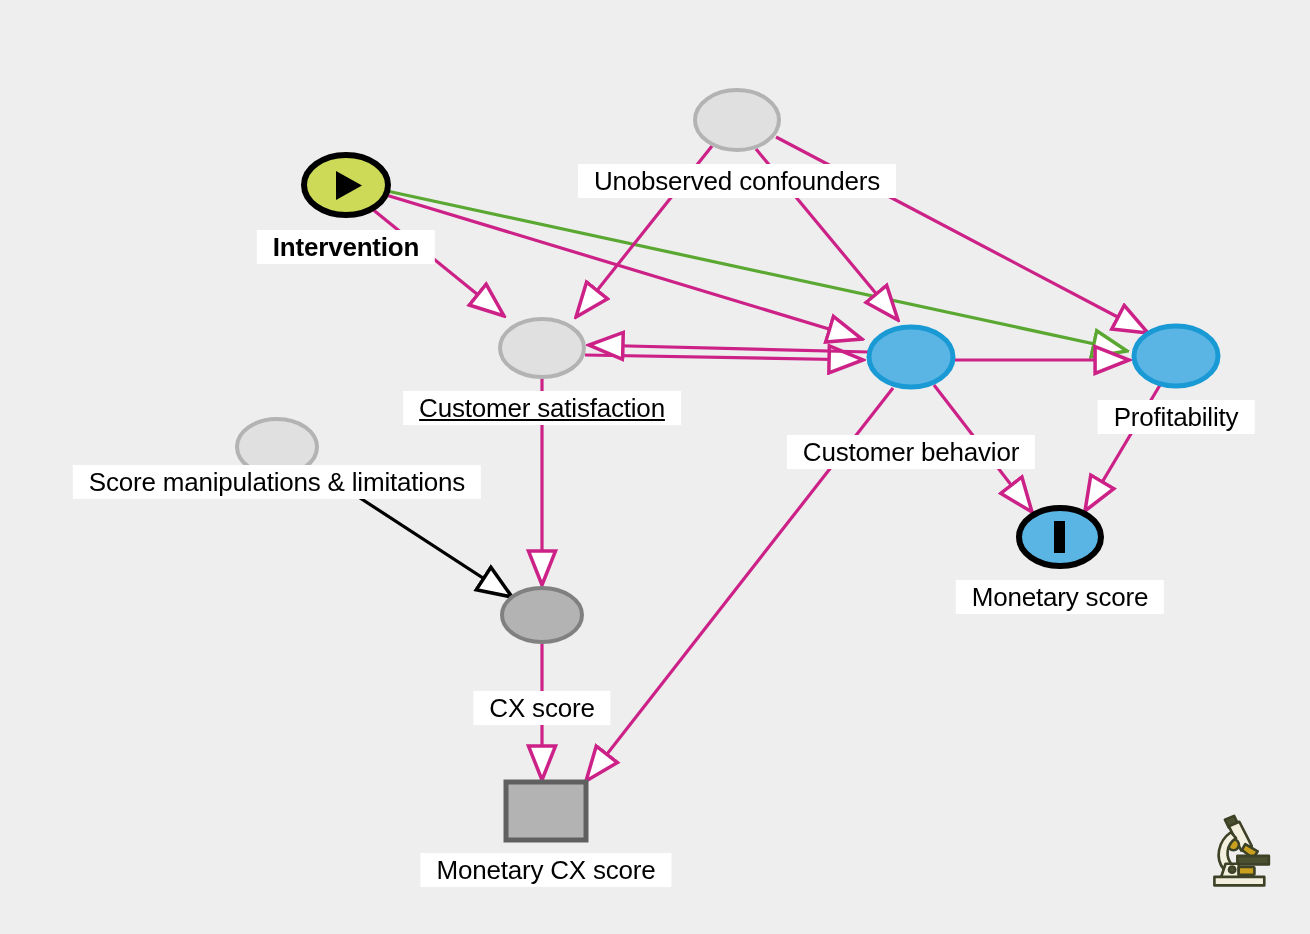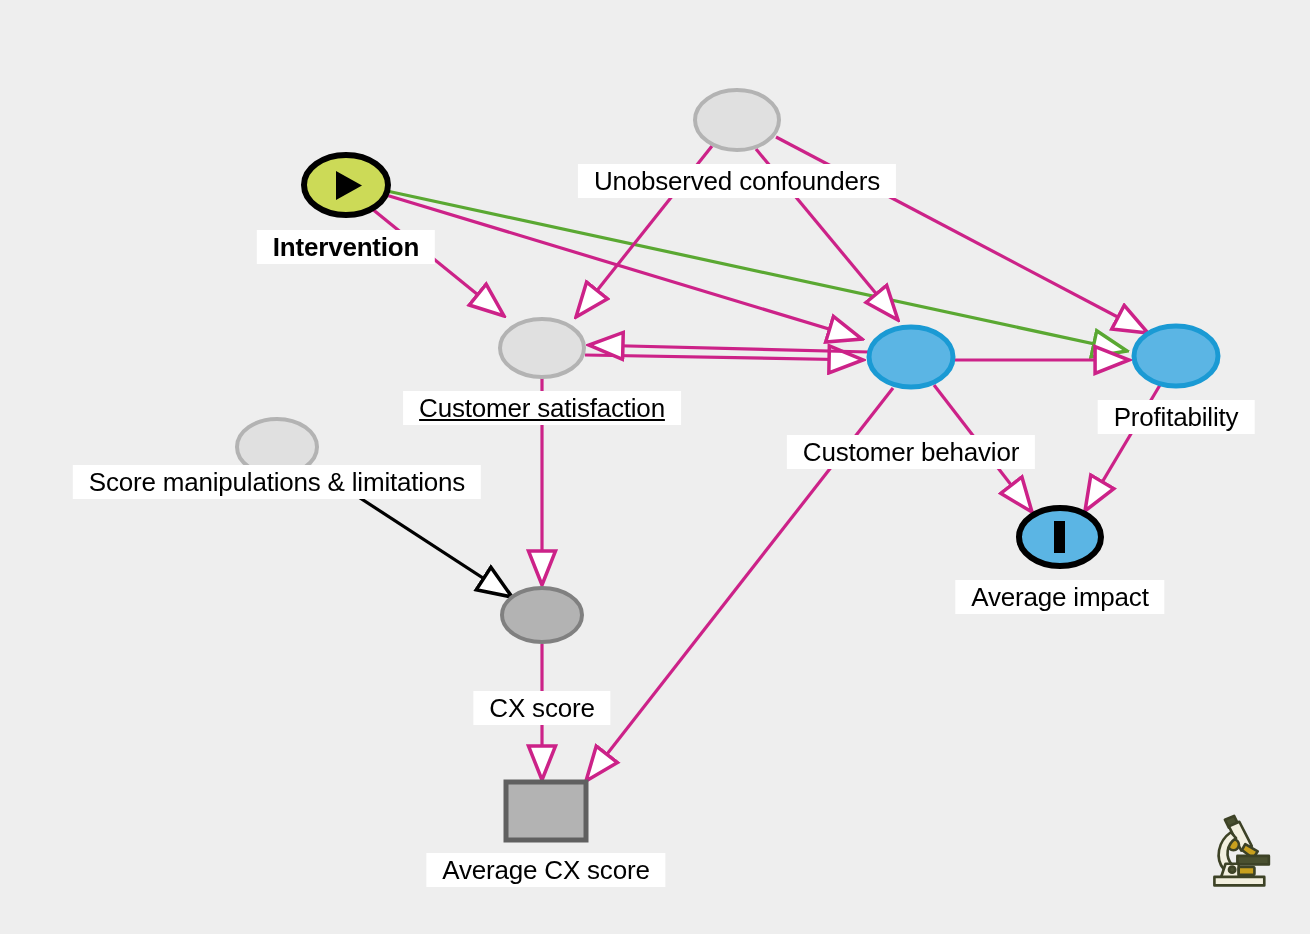--- a/index.html
+++ b/index.html
@@ -131,25 +131,25 @@
   <div class="node-label" style="left:737px; top:164px;">Unobserved confounders</div>
 
   <div class="node-label" style="left:542px; top:391px;text-decoration:underline;">Customer satisfaction</div>
 
   <div class="node-label" style="left:911px; top:401px;margin-top:34px;">Customer behavior</div>
 
   <div class="node-label" style="left:1176px; top:400px;">Profitability</div>
 
   <div class="node-label" style="left:277px; top:465px;">Score manipulations &amp; limitations</div>
 
-  <div class="node-label" style="left:1060px; top:580px;">Average impact</div>
+  <div class="node-label" style="left:1060px; top:580px;">Monetary score</div>
 
   <div class="node-label" style="left:542px; top:657px;margin-top:34px;">CX score</div>
 
-  <div class="node-label" style="left:546px; top:853px;">Average CX score</div>
+  <div class="node-label" style="left:546px; top:853px;">Monetary CX score</div>
 
   <svg class="microscope-icon" viewBox="0 0 64 64" xmlns="http://www.w3.org/2000/svg">
     <g stroke="#3d4226" stroke-width="2" stroke-linejoin="round" stroke-linecap="round">
 
       <path d="M 20.5 10.5 L 27.5 7.5 L 30.5 13.5 L 23.5 16.5 Z" fill="#4a5030"></path>
 
       <path d="M 23.5 15.5 L 31.5 12.0 L 41.0 30.5 L 33.0 34.0 Z" fill="#f2efdf"></path>
 
       <circle cx="27.0" cy="29.5" r="4.2" fill="#c8a01e"></circle>
 

